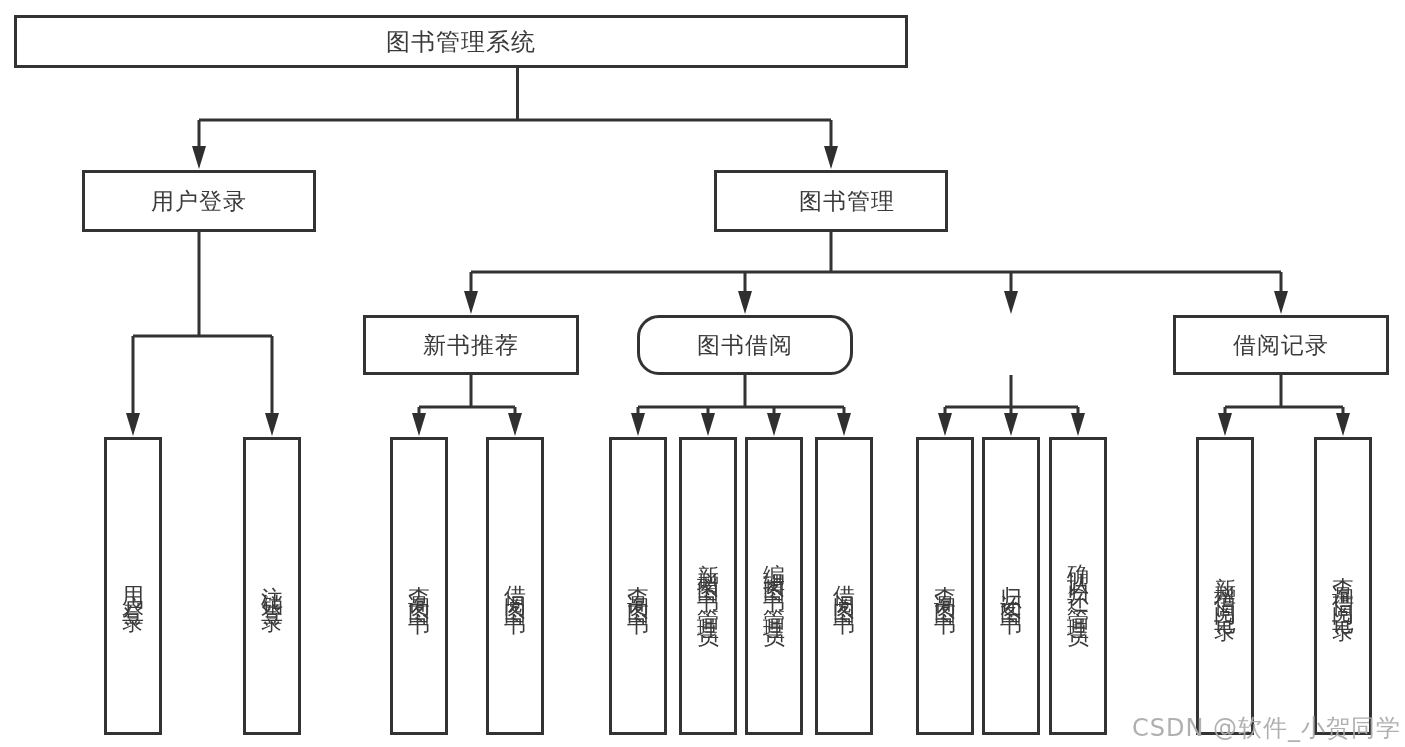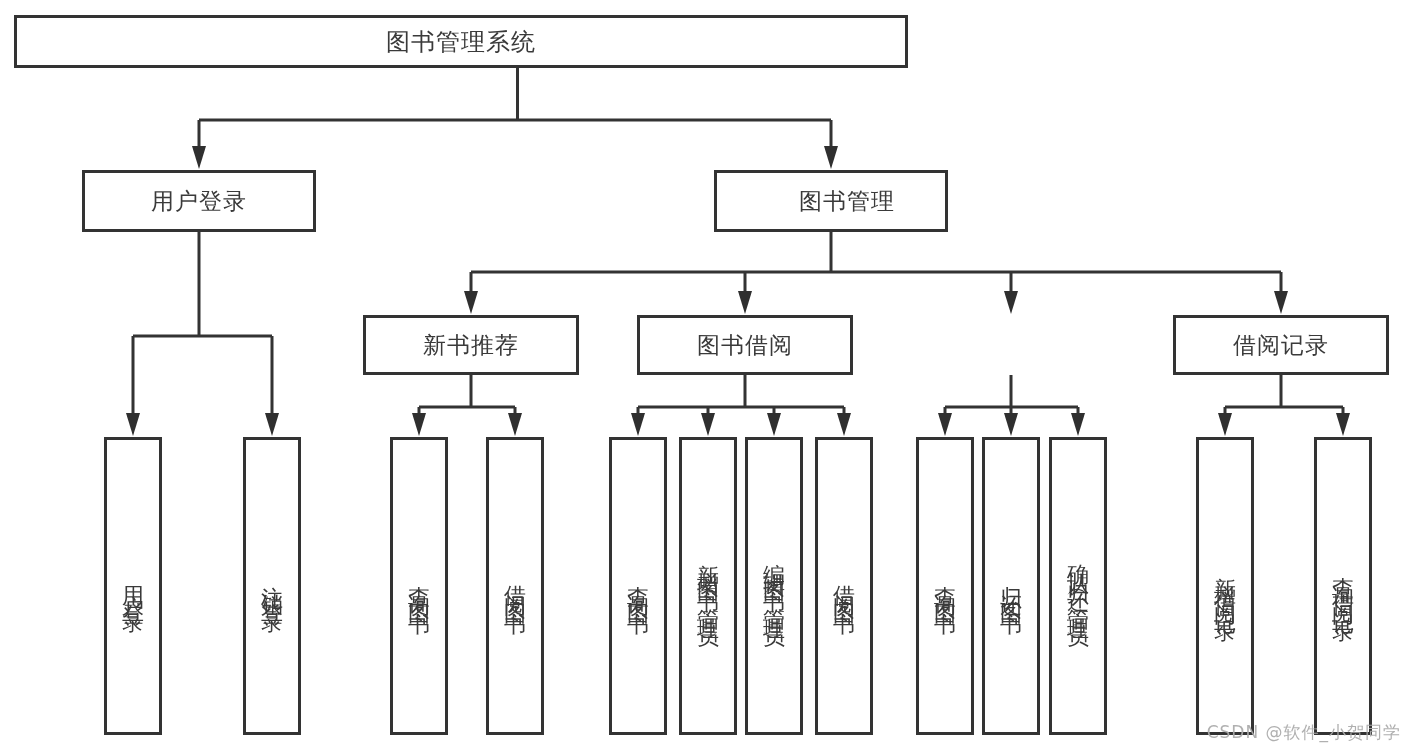--- a/index.html
+++ b/index.html
@@ -48,21 +48,21 @@
     letter-spacing: 9px;
     white-space: nowrap;
   }
   .vbox span {
     display: inline-block;
   }
   .watermark {
     position: absolute;
     right: 4px;
     bottom: 3px;
-    font-size: 17px;
+    font-size: 24px;
     color: rgba(172, 172, 172, 0.95);
     letter-spacing: 1px;
     z-index: 10;
     white-space: nowrap;
   }
 </style>
 </head>
 <body>
 
 <div class="canvas">
@@ -113,21 +113,21 @@
       <polygon points="1336,413 1350,413 1343,436"></polygon>
     </g>
   </svg>
 
   <div class="node hbox root-box" style="left:14px; top:15px; width:894px; height:53px;">图书管理系统</div>
 
   <div class="node hbox" style="left:82px; top:170px; width:234px; height:62px;">用户登录</div>
   <div class="node hbox" style="left:714px; top:170px; width:234px; height:62px;padding-left:32px;">图书管理</div>
 
   <div class="node hbox" style="left:363px; top:315px; width:216px; height:60px;">新书推荐</div>
-  <div class="node hbox" style="left:637px; top:315px; width:216px; height:60px;">图书借阅</div>
+  <div class="node hbox" style="left:637px; top:315px; width:216px; height:60px;border-radius:22px;">图书借阅</div>
   <div class="node hbox" style="left:1173px; top:315px; width:216px; height:60px;">借阅记录</div>
 
   <div class="node vbox" style="left:104px; top:437px; width:58px; height:298px;">
     <span>用户登录</span>
     </div>
   <div class="node vbox" style="left:243px; top:437px; width:58px; height:298px;">
     <span>注销登录</span>
     </div>
 
   <div class="node vbox" style="left:390px; top:437px; width:58px; height:298px;">

